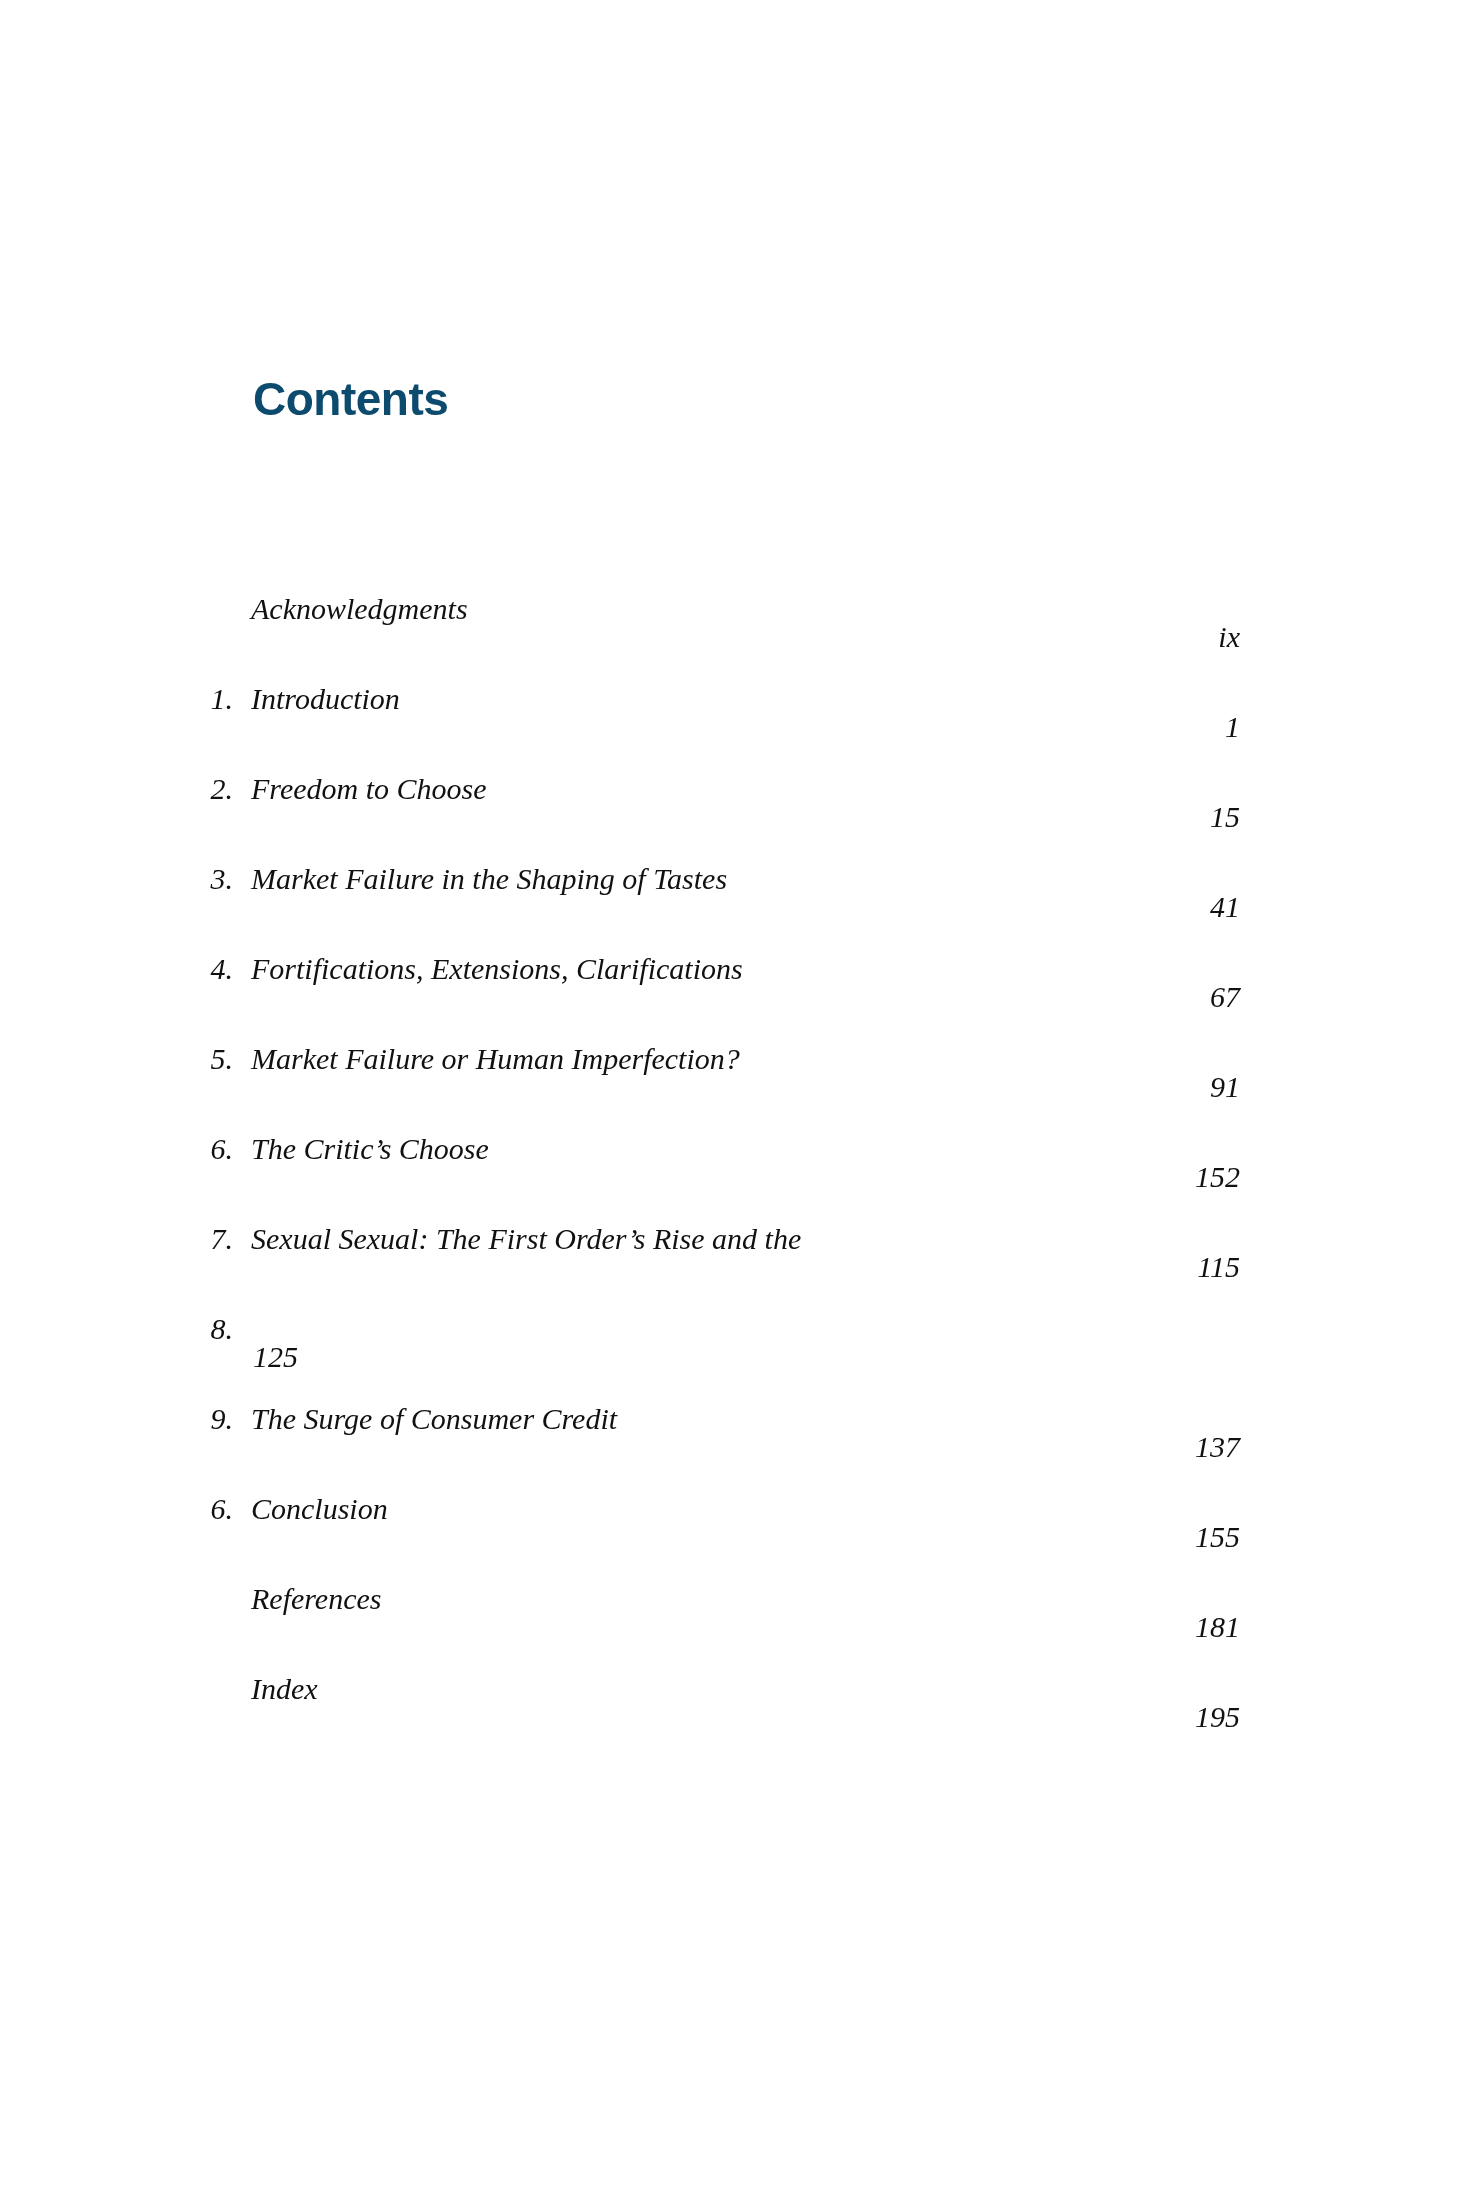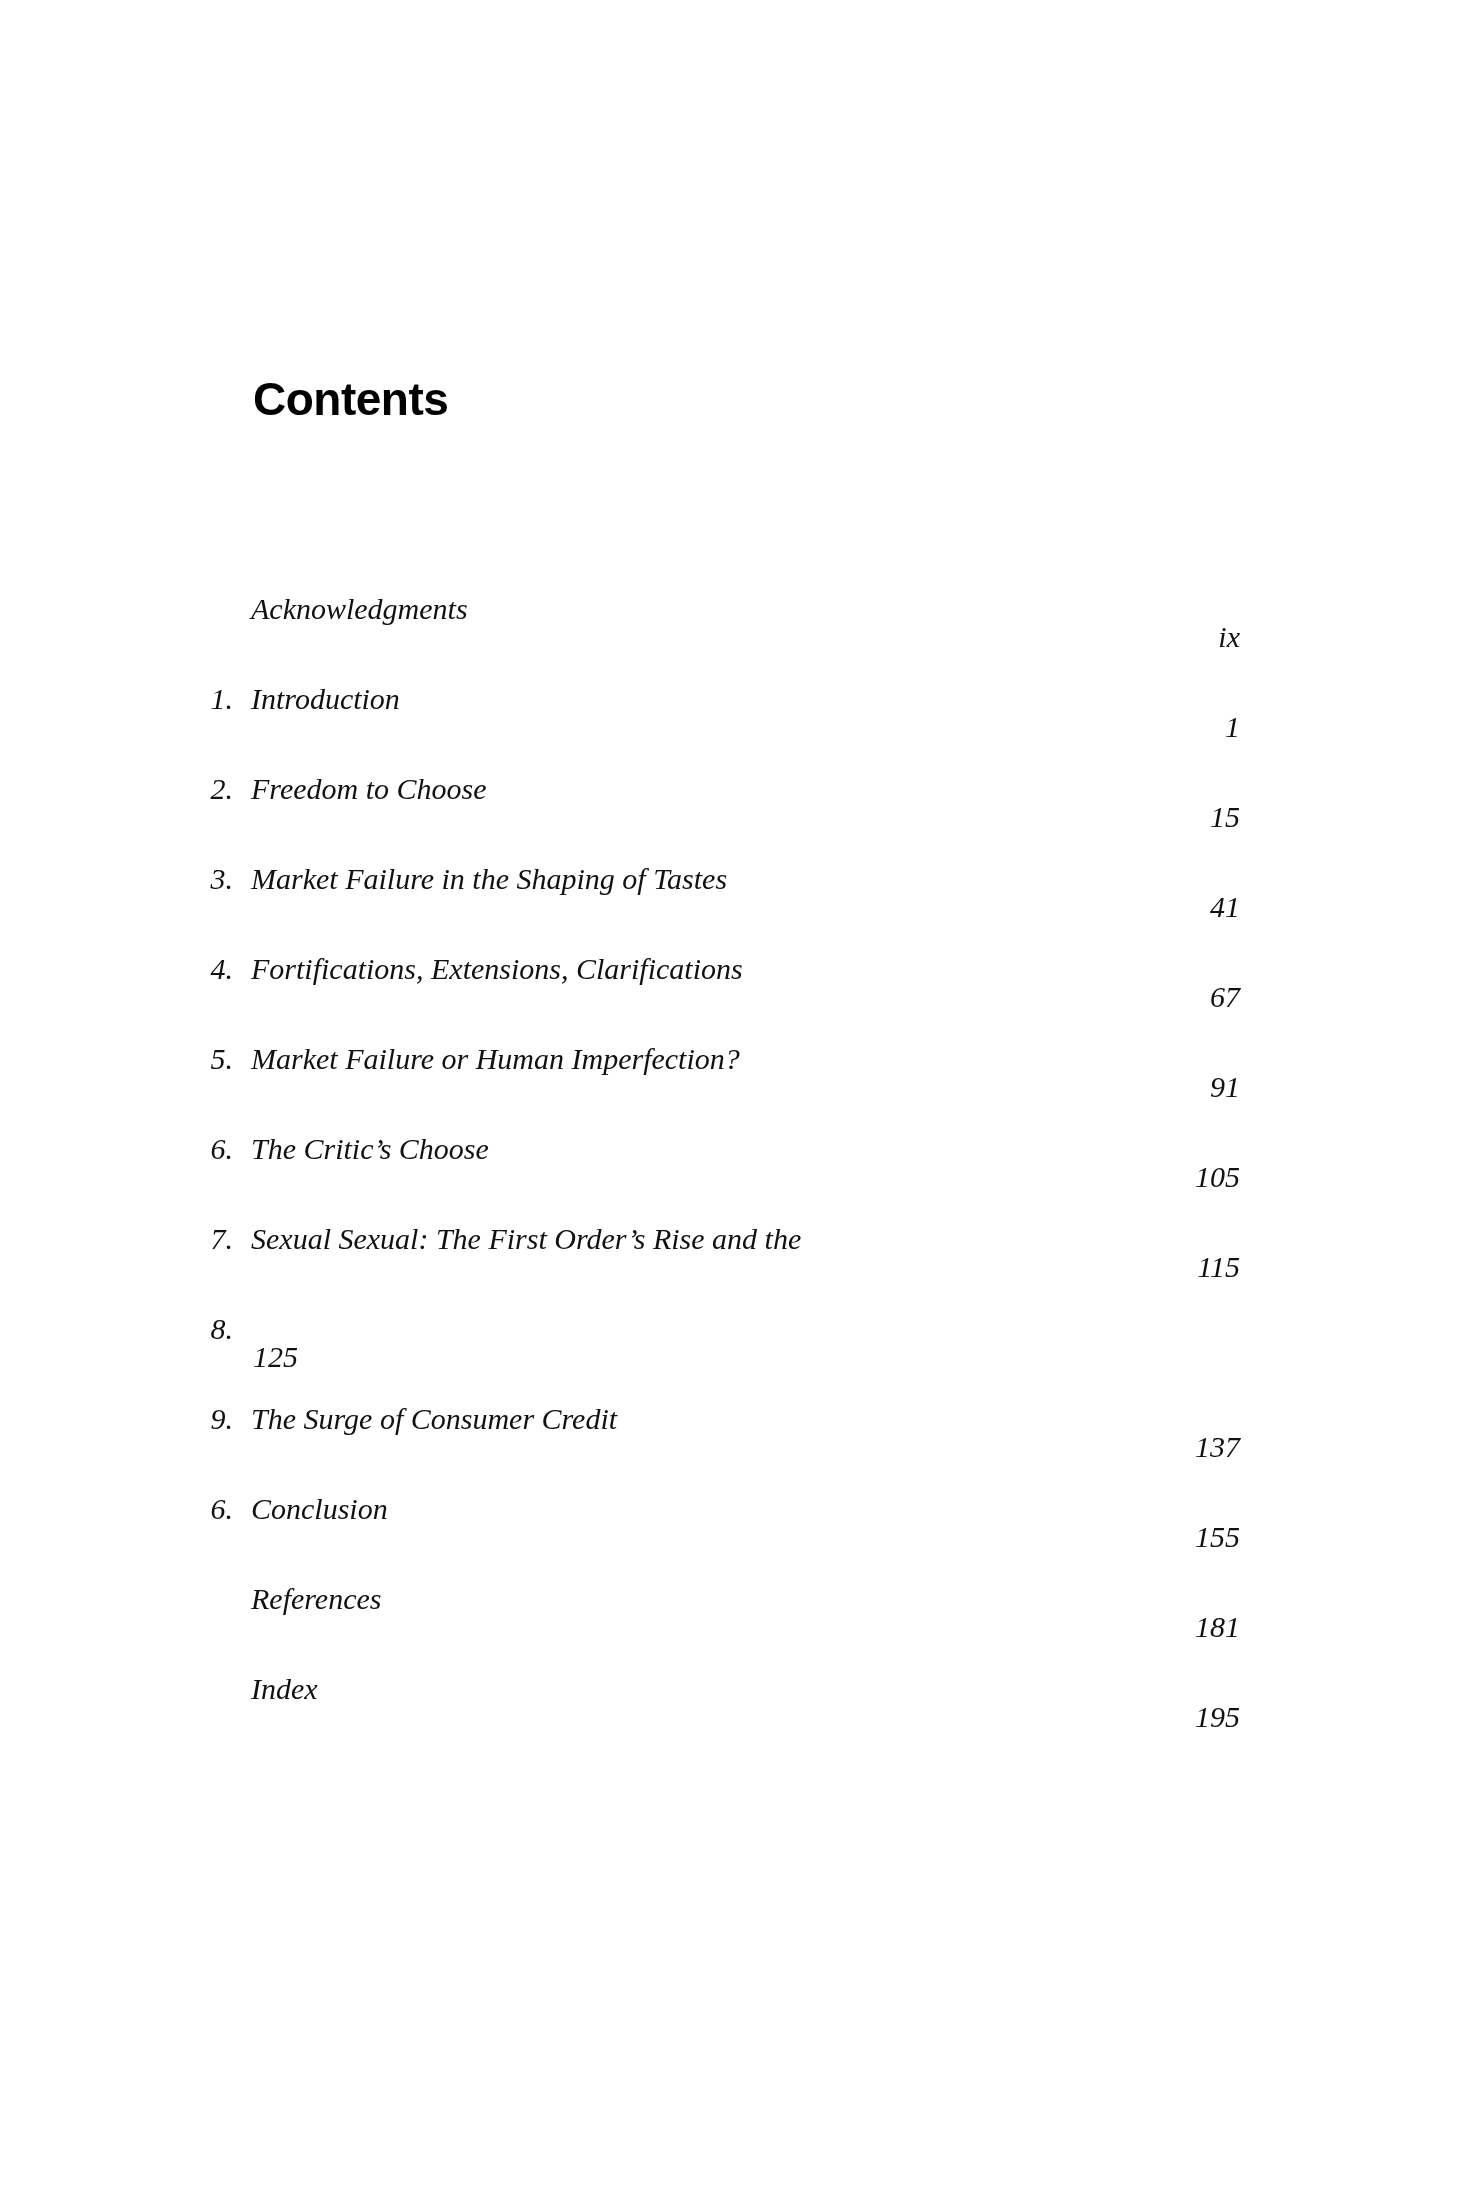--- a/index.html
+++ b/index.html
@@ -22,21 +22,21 @@
     height: 2200px;
     background: #ffffff;
   }
   .heading {
     margin: 374px 0 164px 253px;
     font-family: "Liberation Sans", sans-serif;
     font-weight: 700;
     font-size: 46px;
     line-height: 50px;
     letter-spacing: -0.5px;
-    color: #000000;
+    color: #0c4a6e;
   }
   .toc {
     margin-left: 180px;
     width: 1060px;
   }
   .toc-row {
     display: flex;
     align-items: flex-start;
     margin-bottom: 21px;
     font-size: 30px;
@@ -107,21 +107,21 @@
         <div class="toc-title">
           <div>Market Failure or Human Imperfection?</div>
         </div>
         <span class="toc-page">91</span>
       </div>
       <div class="toc-row">
         <span class="toc-num">6.</span>
         <div class="toc-title">
           <div>The Critic’s Choose</div>
         </div>
-        <span class="toc-page">105</span>
+        <span class="toc-page">152</span>
       </div>
       <div class="toc-row">
         <span class="toc-num">7.</span>
         <div class="toc-title">
           <div>Sexual Sexual: The First Order’s Rise and the</div>
         </div>
         <span class="toc-page">115</span>
       </div>
       <div class="toc-row">
         <span class="toc-num">8.</span>

